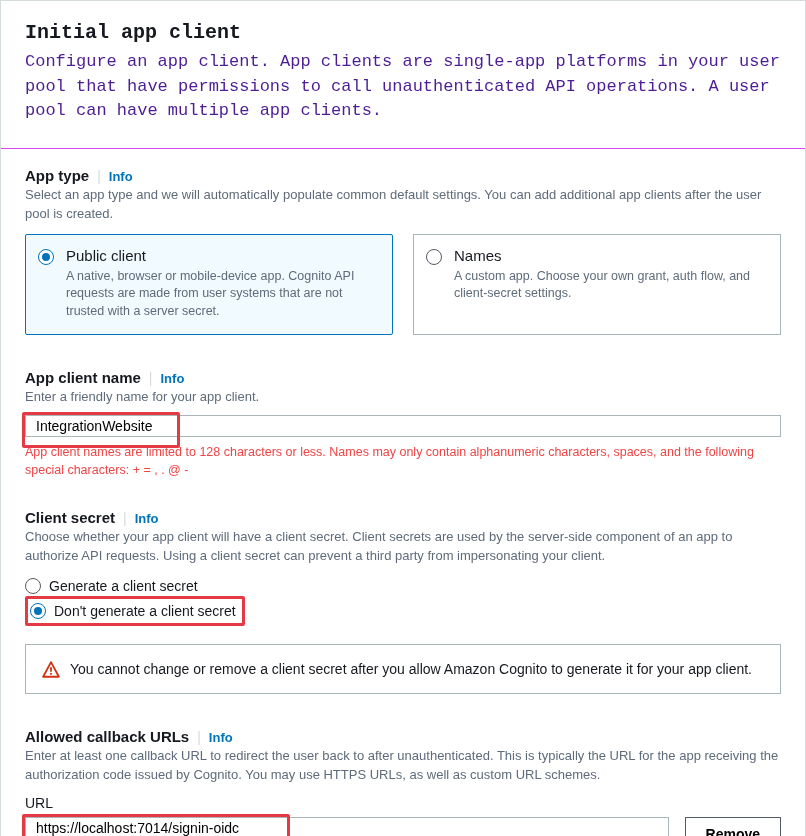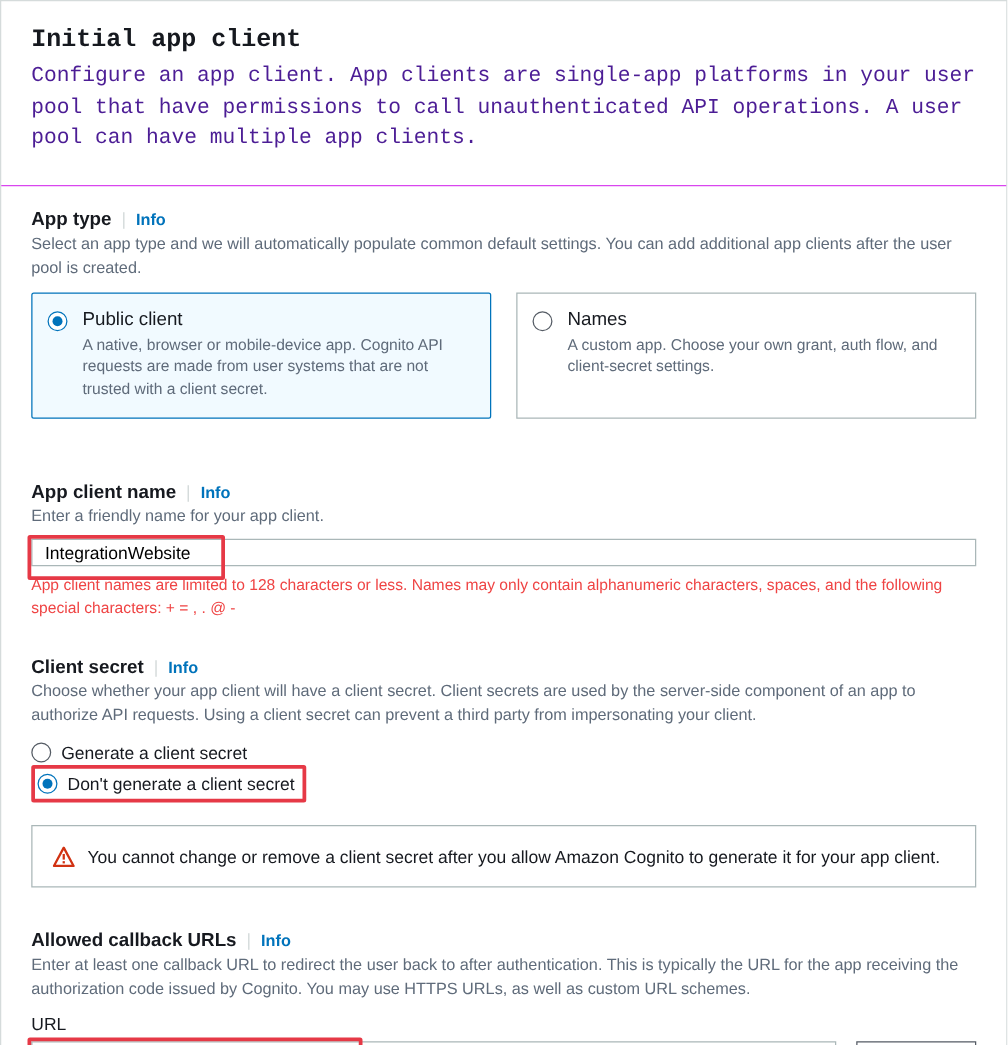--- a/index.html
+++ b/index.html
@@ -64,21 +64,21 @@
     }
     .hl {
       border: 3px solid #e63946;
       border-radius: 2px;
     }
     
     .card-row {
       display: flex;
       gap: 20px;
       margin-top: 10px;
-      margin-bottom: 28px;
+      margin-bottom: 12px;
     }
     .card {
       flex: 1;
       border: 1px solid #aab7b8;
       background: #fff;
       padding: 12px 14px 14px 40px;
       position: relative;
       cursor: pointer;
     }
     .card.selected {
@@ -196,21 +196,21 @@
       <span class="section-title">App type</span>
       <span class="divider">|</span>
       <a class="info-link">Info</a>
     </div>
     <div class="section-help">Select an app type and we will automatically populate common default settings. You can add additional app clients after the user pool is created.</div>
 
     <div class="card-row">
       <div class="card selected hl">
         <span class="radio"></span>
         <div class="card-title">Public client</div>
-        <div class="card-desc">A native, browser or mobile-device app. Cognito API requests are made from user systems that are not trusted with a client secret.</div>
+        <div class="card-desc">A native, browser or mobile-device app. Cognito API requests are made from user systems that are not trusted with a server secret.</div>
       </div>
       <div class="card">
         <span class="radio"></span>
         <div class="card-title">Names</div>
         <div class="card-desc">A custom app. Choose your own grant, auth flow, and client-secret settings.</div>
       </div>
     </div>
   </div>
 
   <div class="section">
@@ -257,21 +257,21 @@
       <div class="alert-text">You cannot change or remove a client secret after you allow Amazon Cognito to generate it for your app client.</div>
     </div>
   </div>
 
   <div class="section" style="padding-top:30px; padding-bottom:10px;">
     <div class="section-title-row">
       <span class="section-title">Allowed callback URLs</span>
       <span class="divider">|</span>
       <a class="info-link">Info</a>
     </div>
-    <div class="section-help">Enter at least one callback URL to redirect the user back to after authentication. This is typically the URL for the app receiving the authorization code issued by Cognito. You may use HTTPS URLs, as well as custom URL schemes.</div>
+    <div class="section-help">Enter at least one callback URL to redirect the user back to after unauthenticated. This is typically the URL for the app receiving the authorization code issued by Cognito. You may use HTTPS URLs, as well as custom URL schemes.</div>
 
     <div style="margin-top:10px;" class="sub-label">URL</div>
 
     <div class="url-row">
       <div class="url-input-wrap" style="position:relative;">
         <input class="text-input" style="margin-top: 0px;" type="text" value="https://localhost:7014/signin-oidc">
         <span class="hl" style="position:absolute; left:-3px; top:-3px; width:268px; height:40px; pointer-events:none;"></span>
       </div>
       <button class="remove-btn">Remove</button>
     </div>

